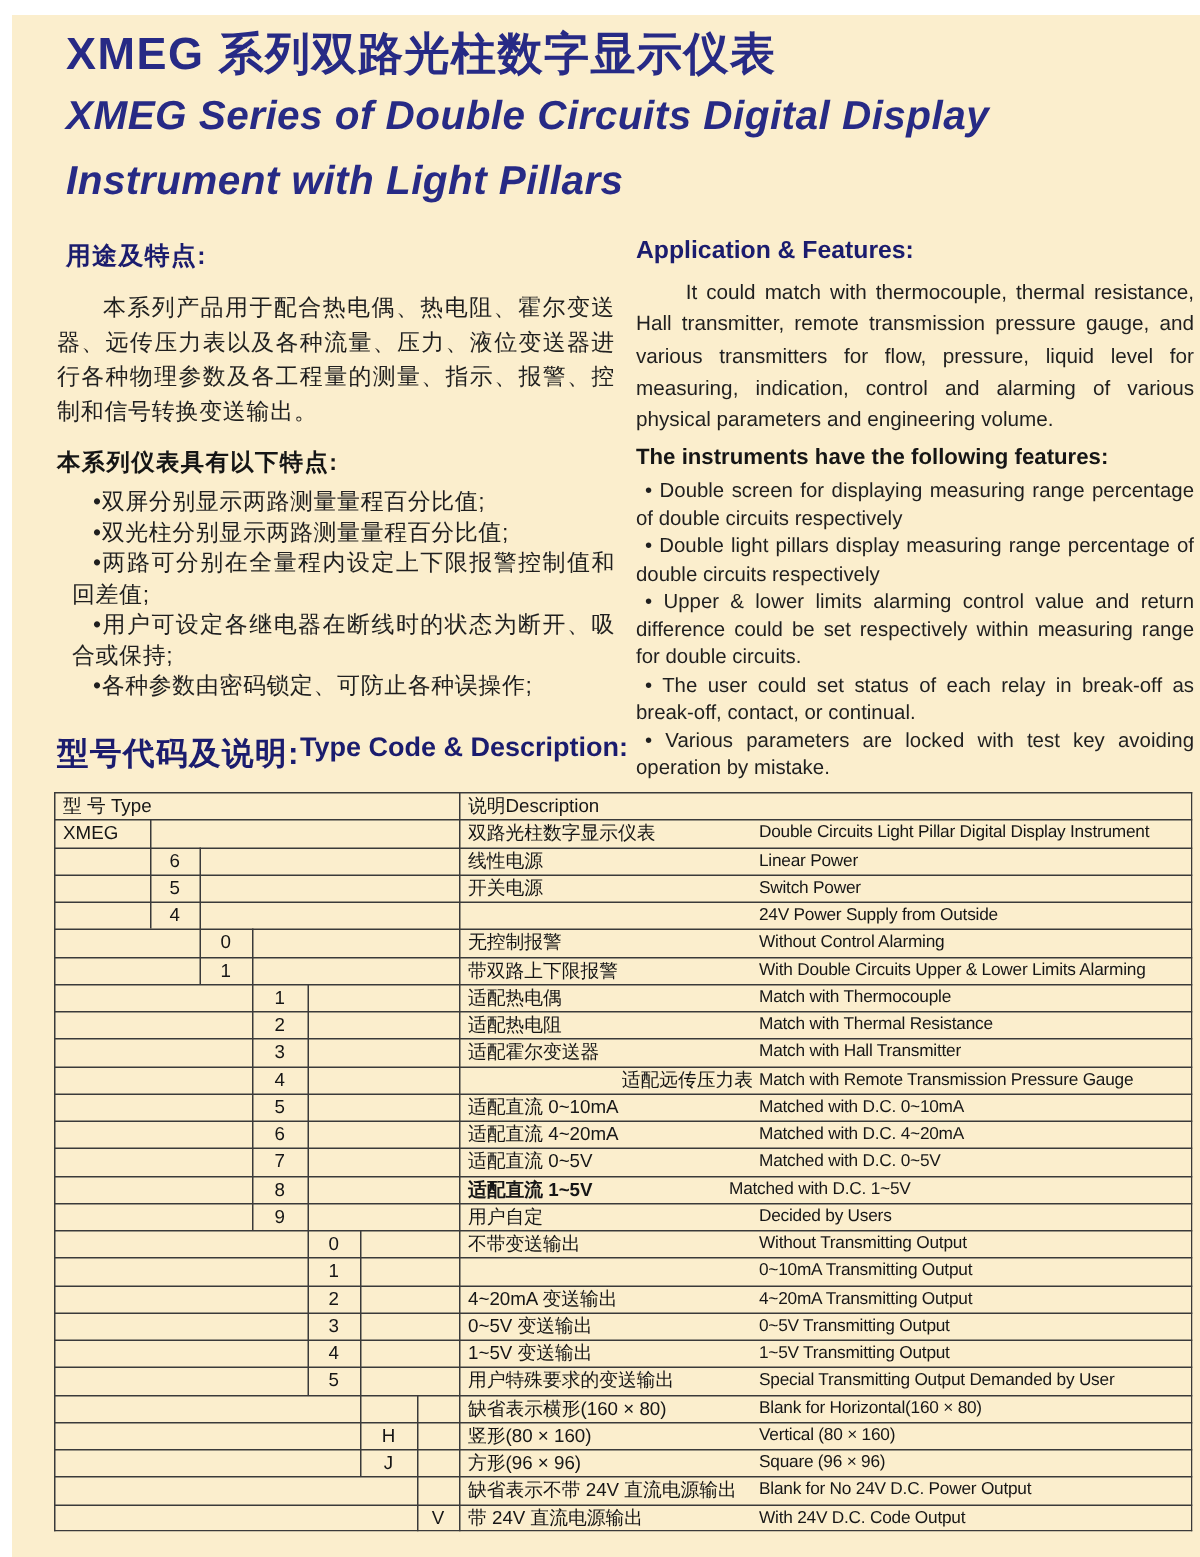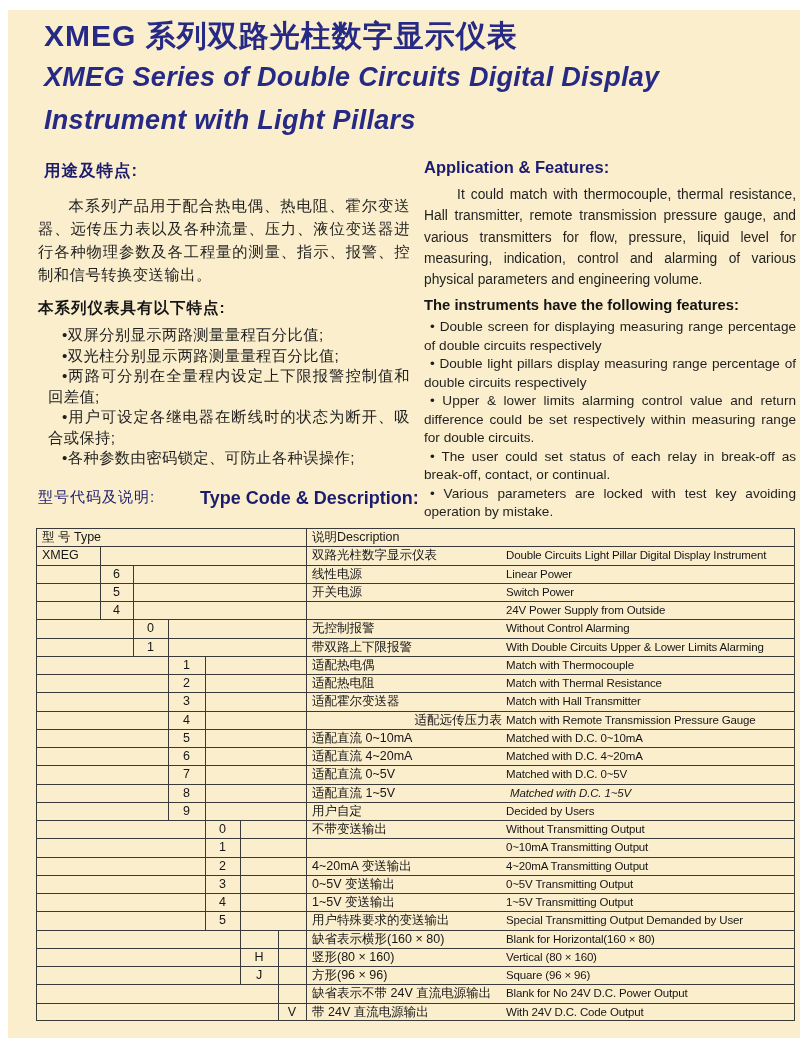--- a/index.html
+++ b/index.html
@@ -36,21 +36,21 @@
   }
   .en-para{margin-top:7px;font-size:13.8px;line-height:21.3px;text-indent:2.4em;text-align:justify;}
   .sub-heading{font-weight:bold;color:#151515;}
   .col-cn .sub-heading{margin-top:12px;font-size:15.5px;letter-spacing:1px;}
   .col-en .sub-heading{margin-top:7px;font-size:14.8px;}
   .feat-cn{margin-top:6px;padding-left:10px;}
   .feat-cn .li{font-size:15.3px;line-height:20.5px;text-indent:14px;text-align:justify;letter-spacing:0.4px;}
   .feat-en{margin-top:5px;}
   .feat-en .li{font-size:13.6px;line-height:18.5px;text-indent:6px;text-align:justify;}
 
-  .tc-heading-cn{position:absolute;left:38px;top:488px;font-size:15px;font-weight:normal;color:var(--heading);letter-spacing:1px;}
+  .tc-heading-cn{position:absolute;left:38px;top:488px;font-size:21px;font-weight:bold;color:var(--heading);letter-spacing:1px;}
   .tc-heading-en{position:absolute;left:200px;top:488px;font-size:18px;font-weight:bold;color:var(--heading);}
 
   #tc-table{
     position:absolute;left:36px;top:528px;width:759px;height:493px;
     overflow:hidden;font-size:12.5px;color:#161616;
   }
   .hl,.vl{position:absolute;background:var(--table-line);}
   .hl{height:1px;left:0;width:759px;}
   .vl{width:1px;}
   .cell{position:absolute;white-space:nowrap;overflow:visible;}
@@ -170,22 +170,22 @@
     <div class="cell center" style="left: 132px; top: 201px; width: 37px; height: 18px; line-height: 18px;">5</div>
     <div class="cell" style="left: 276px; top: 201px; width: 190px; height: 18px; line-height: 18px;">适配直流 0~10mA</div>
     <div class="cell en" style="left: 470px; top: 201px; width: 288px; height: 18px; line-height: 18px;">Matched with D.C. 0~10mA</div>
     <div class="cell center" style="left: 132px; top: 219px; width: 37px; height: 18px; line-height: 18px;">6</div>
     <div class="cell" style="left: 276px; top: 219px; width: 190px; height: 18px; line-height: 18px;">适配直流 4~20mA</div>
     <div class="cell en" style="left: 470px; top: 219px; width: 288px; height: 18px; line-height: 18px;">Matched with D.C. 4~20mA</div>
     <div class="cell center" style="left: 132px; top: 237px; width: 37px; height: 18px; line-height: 18px;">7</div>
     <div class="cell" style="left: 276px; top: 237px; width: 190px; height: 18px; line-height: 18px;">适配直流 0~5V</div>
     <div class="cell en" style="left: 470px; top: 237px; width: 288px; height: 18px; line-height: 18px;">Matched with D.C. 0~5V</div>
     <div class="cell center" style="left: 132px; top: 256px; width: 37px; height: 18px; line-height: 18px;">8</div>
-    <div class="cell" style="left: 276px; top: 256px; width: 190px; height: 18px; line-height: 18px;">适配直流 1~5V</div>
-    <div class="cell en" style="left: 474px; top: 256px; width: 288px; height: 18px; line-height: 18px; font-style: italic;">Matched with D.C. 1~5V</div>
+    <div class="cell" style="left: 276px; top: 256px; width: 190px; height: 18px; line-height: 18px; font-weight: bold;">适配直流 1~5V</div>
+    <div class="cell en" style="left: 450px; top: 256px; width: 288px; height: 18px; line-height: 18px;">Matched with D.C. 1~5V</div>
     <div class="cell center" style="left: 132px; top: 274px; width: 37px; height: 18px; line-height: 18px;">9</div>
     <div class="cell" style="left: 276px; top: 274px; width: 190px; height: 18px; line-height: 18px;">用户自定</div>
     <div class="cell en" style="left: 470px; top: 274px; width: 288px; height: 18px; line-height: 18px;">Decided by Users</div>
     <div class="cell center" style="left: 169px; top: 292px; width: 35px; height: 18px; line-height: 18px;">0</div>
     <div class="cell" style="left: 276px; top: 292px; width: 190px; height: 18px; line-height: 18px;">不带变送输出</div>
     <div class="cell en" style="left: 470px; top: 292px; width: 288px; height: 18px; line-height: 18px;">Without Transmitting Output</div>
     <div class="cell center" style="left: 169px; top: 310px; width: 35px; height: 18px; line-height: 18px;">1</div>
     <div class="cell en" style="left: 470px; top: 310px; width: 288px; height: 18px; line-height: 18px;">0~10mA Transmitting Output</div>
     <div class="cell center" style="left: 169px; top: 329px; width: 35px; height: 18px; line-height: 18px;">2</div>
     <div class="cell" style="left: 276px; top: 329px; width: 190px; height: 18px; line-height: 18px;">4~20mA 变送输出</div>

